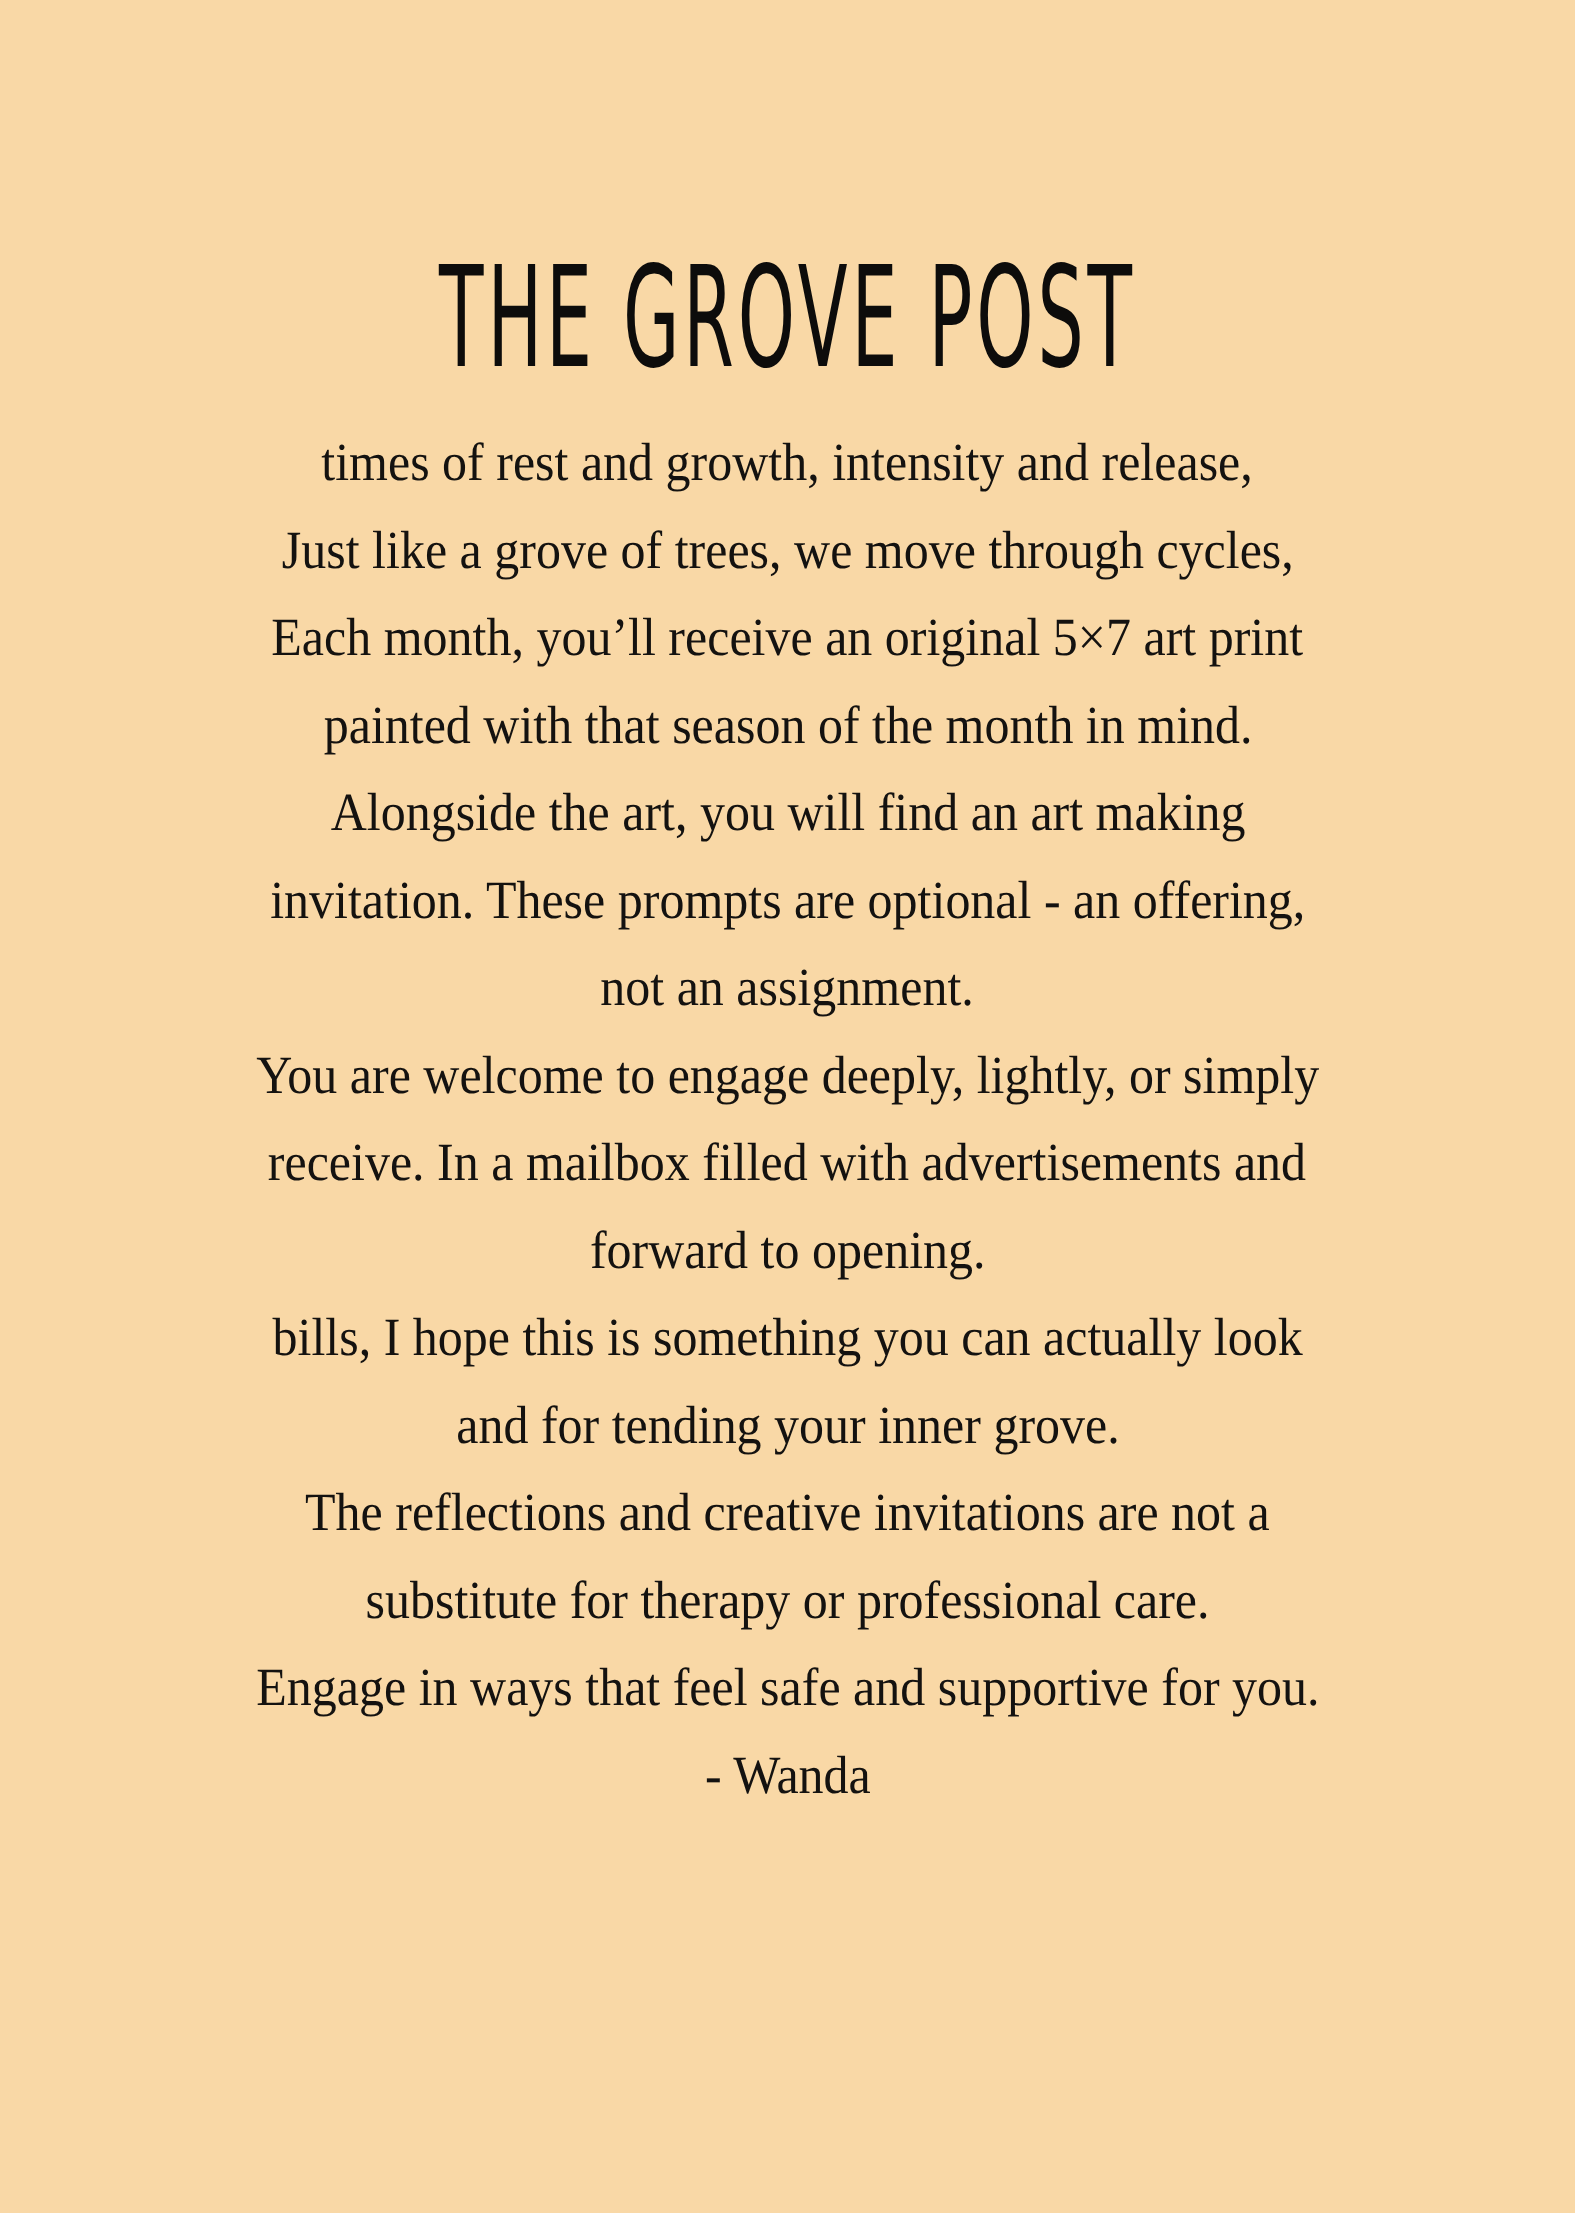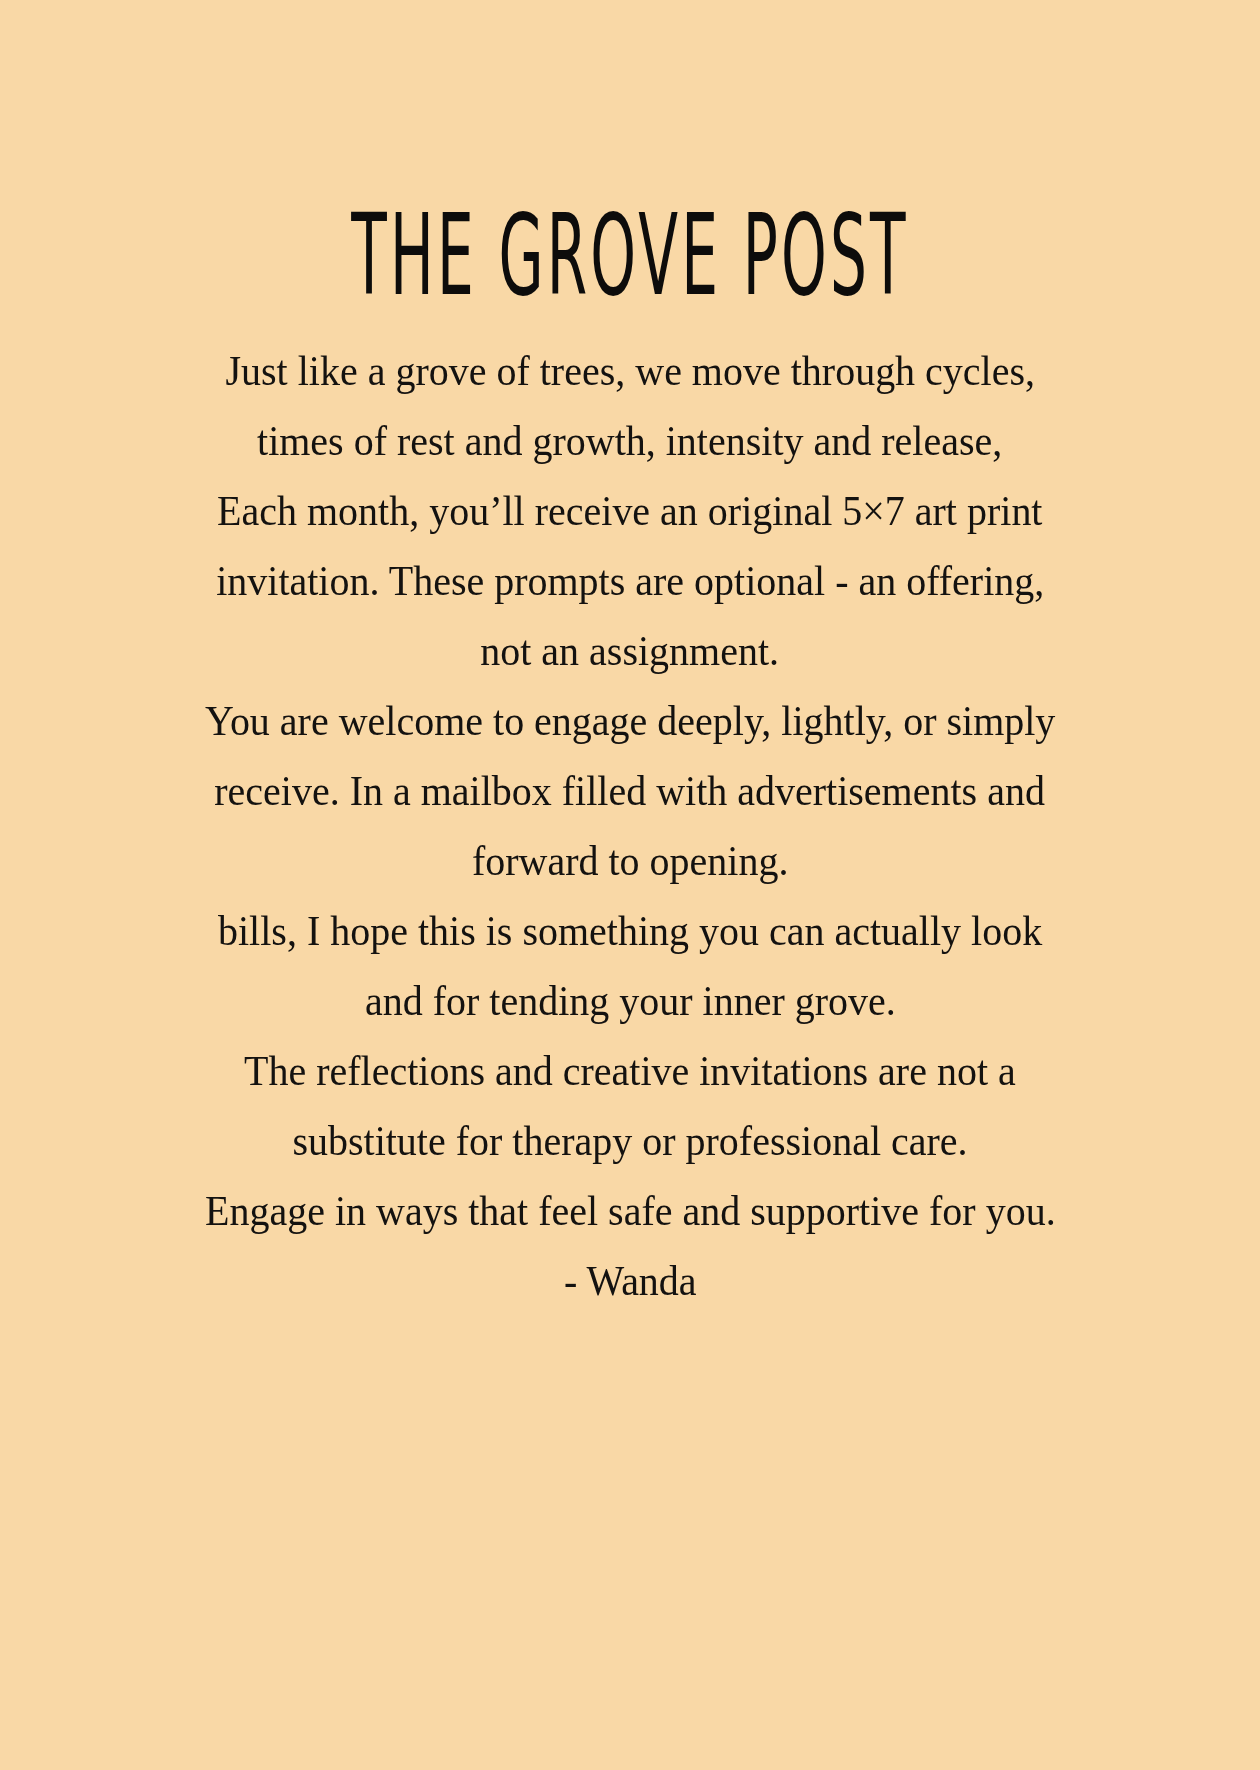--- a/index.html
+++ b/index.html
@@ -68,23 +68,25 @@
 </head>
 <body>
 
 <div class="page">
 
   <div class="title-wrap">
     <h1 class="title">THE GROVE POST</h1>
   </div>
 
   <div class="body-text">
+    <div class="line"><span>times of rest and growth, intensity and release,</span></div>
     <div class="line"><span>Just like a grove of trees, we move through cycles,</span></div>
-    <div class="line"><span>times of rest and growth, intensity and release,</span></div>
     <div class="line"><span>Each month, you’ll receive an original 5×7 art print</span></div>
+    <div class="line"><span>painted with that season of the month in mind.</span></div>
+    <div class="line"><span>Alongside the art, you will find an art making</span></div>
     <div class="line"><span>invitation. These prompts are optional - an offering,</span></div>
     <div class="line"><span>not an assignment.</span></div>
     <div class="line"><span>You are welcome to engage deeply, lightly, or simply</span></div>
     <div class="line"><span>receive. In a mailbox filled with advertisements and</span></div>
     <div class="line"><span>forward to opening.</span></div>
     <div class="line"><span>bills, I hope this is something you can actually look</span></div>
     <div class="line"><span>and for tending your inner grove.</span></div>
     <div class="line"><span>The reflections and creative invitations are not a</span></div>
     <div class="line"><span>substitute for therapy or professional care.</span></div>
     <div class="line"><span>Engage in ways that feel safe and supportive for you.</span></div>

